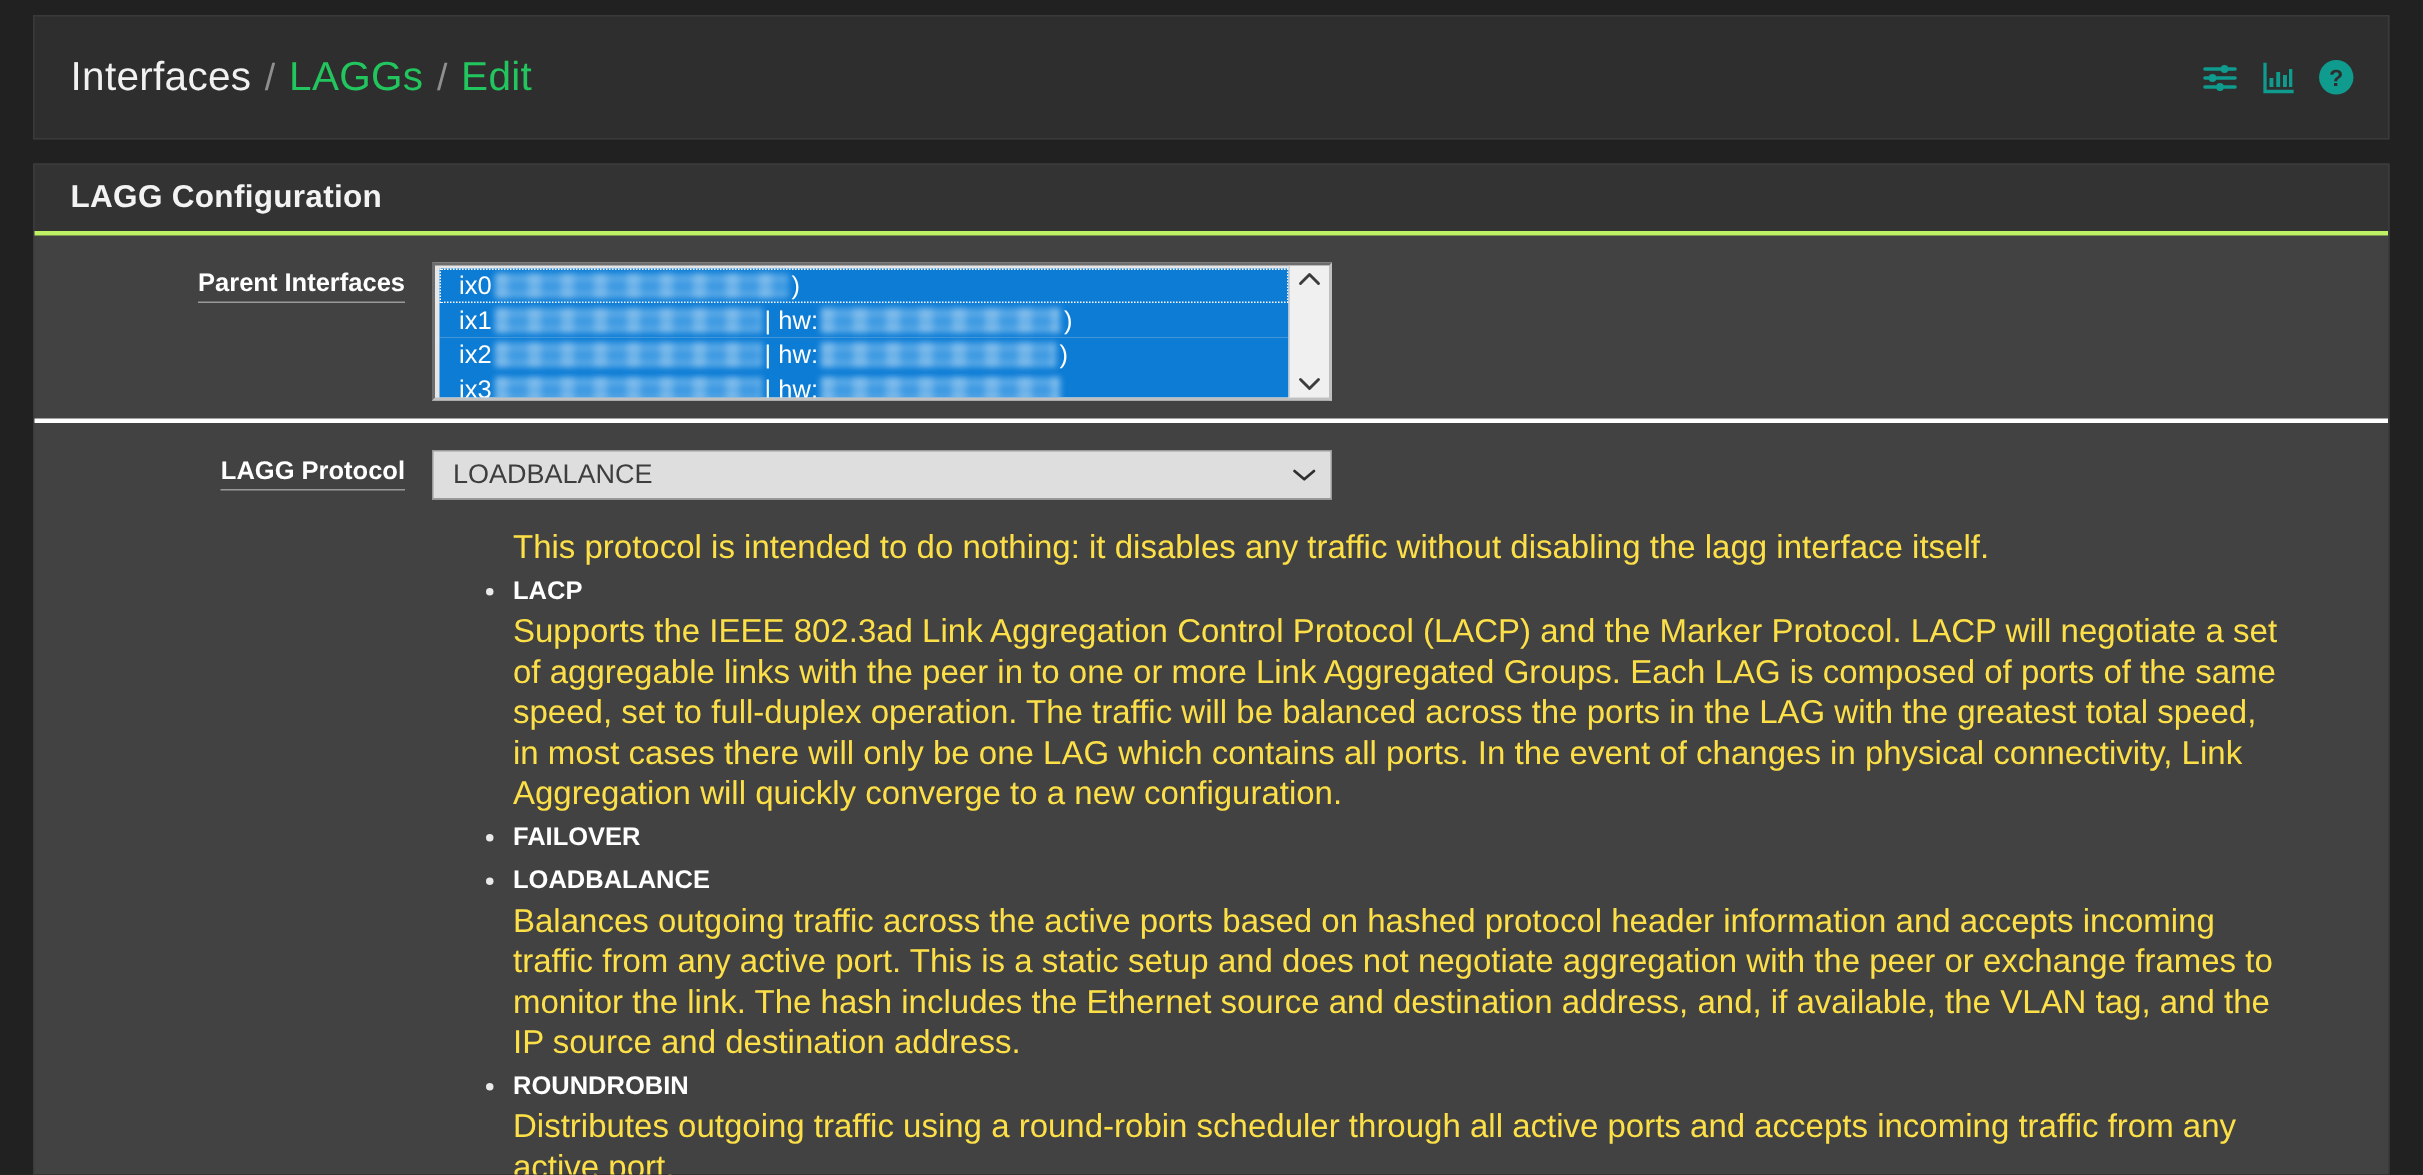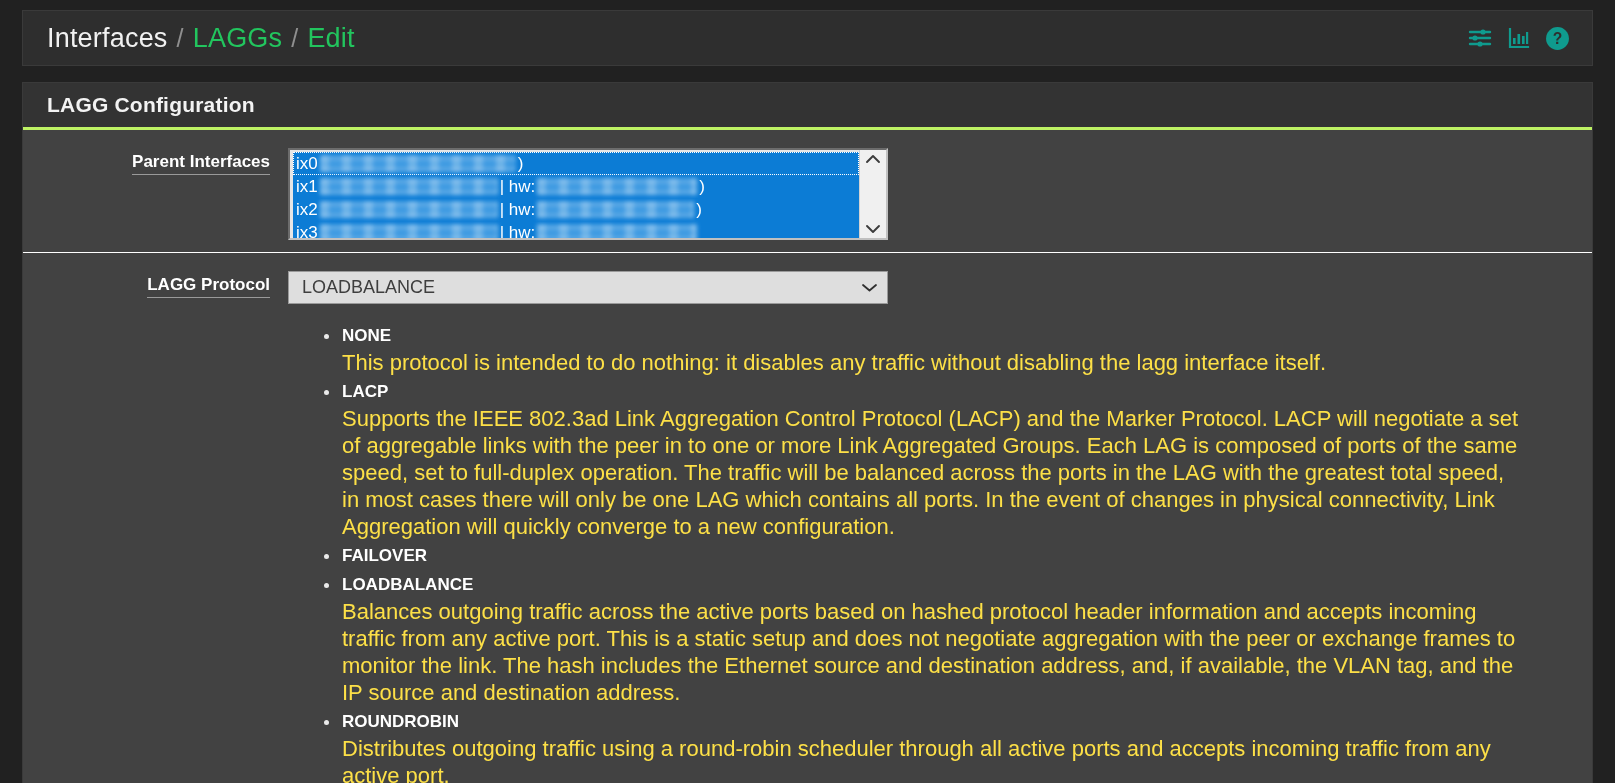--- a/index.html
+++ b/index.html
@@ -12,21 +12,21 @@
   }
   .page {
     position: relative;
     width: 1615px; height: 783px;
     background: #212121;
     padding: 10px 22px 0 22px;
   }
 
   
   .topbar {
-    height: 56px;
+    height: 83px;
     background: #2e2e2e;
     border: 1px solid #3a3a3a;
     display: flex;
     align-items: center;
     justify-content: space-between;
     padding: 0 22px 0 24px;
   }
   .breadcrumb {
     display: flex;
     align-items: baseline;
@@ -63,21 +63,21 @@
     color: #f3f3f3;
     font-size: 21px;
     font-weight: bold;
     letter-spacing: .2px;
   }
 
   
   .form-row {
     display: flex;
     padding: 18px 0 12px 0;
-    border-bottom: 1px solid #ffffff;
+    border-bottom: 3px solid #ffffff;
   }
   .form-row.last { border-bottom: none; }
   .row-label {
     width: 265px;
     flex: 0 0 265px;
     text-align: right;
     padding-right: 18px;
     padding-top: 4px;
   }
   .row-label span {
@@ -110,21 +110,21 @@
   .lb-option {
     height: 23px;
     line-height: 23px;
     background: #0c7cd5;
     color: #ffffff;
     font-size: 17px;
     white-space: nowrap;
     position: relative;
     display: flex;
     align-items: center;
-    padding-left: 3px;
+    padding-left: 13px;
   }
   .lb-option.focused { outline: 1px dotted #ffffff; outline-offset: -1px; }
   .lb-name { z-index: 2; }
   .lb-blur {
     display: inline-block;
     height: 17px;
     margin: 0 2px;
     border-radius: 2px;
     background:
       repeating-linear-gradient(90deg, rgba(255,255,255,.30) 0 9px, rgba(255,255,255,.06) 9px 22px),
@@ -317,21 +317,20 @@
           <span class="select-value">LOADBALANCE</span>
           <span class="select-caret">
             <svg width="17" height="11" viewBox="0 0 17 11" fill="none" stroke="#2f2f2f" stroke-width="1.8" stroke-linecap="round" stroke-linejoin="round">
               <polyline points="2,3 8.5,8.5 15,3"></polyline>
             </svg>
           </span>
         </div>
 
         <ul class="proto-list">
           <li class="proto-item">
-            <div class="proto-term">NONE</div>
             <div class="proto-desc">This protocol is intended to do nothing: it disables any traffic without disabling the lagg interface itself.</div>
           </li>
           <li class="proto-item">
             <div class="proto-term">LACP</div>
             <div class="proto-desc">Supports the IEEE 802.3ad Link Aggregation Control Protocol (LACP) and the Marker Protocol. LACP will negotiate a set of aggregable links with the peer in to one or more Link Aggregated Groups. Each LAG is composed of ports of the same speed, set to full-duplex operation. The traffic will be balanced across the ports in the LAG with the greatest total speed, in most cases there will only be one LAG which contains all ports. In the event of changes in physical connectivity, Link Aggregation will quickly converge to a new configuration.</div>
           </li>
           <li class="proto-item">
             <div class="proto-term">FAILOVER</div>
           </li>
           <li class="proto-item">

